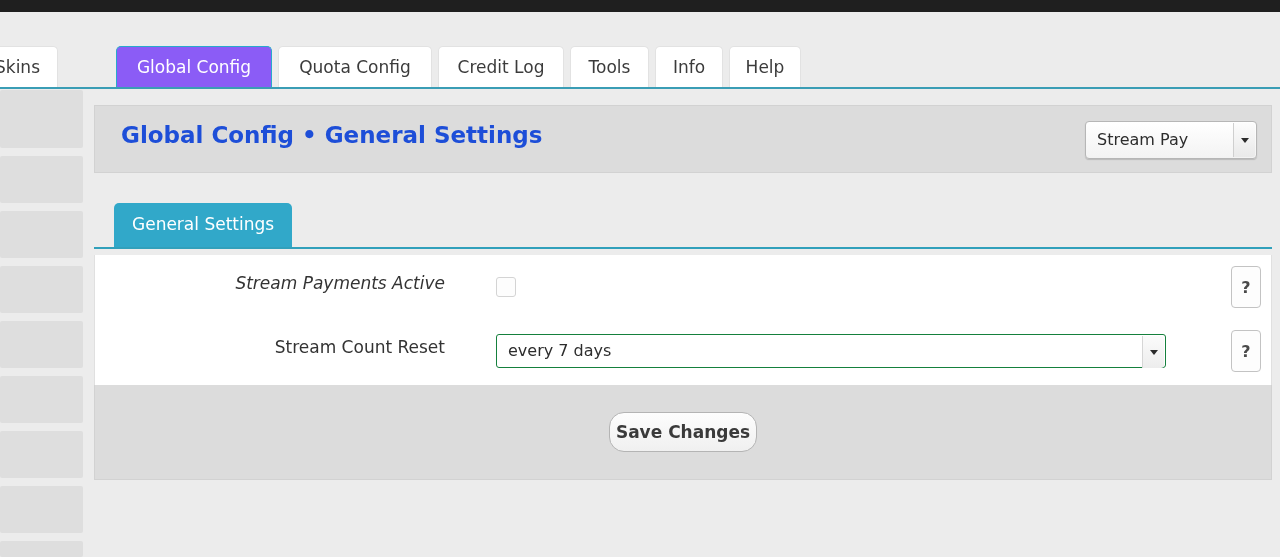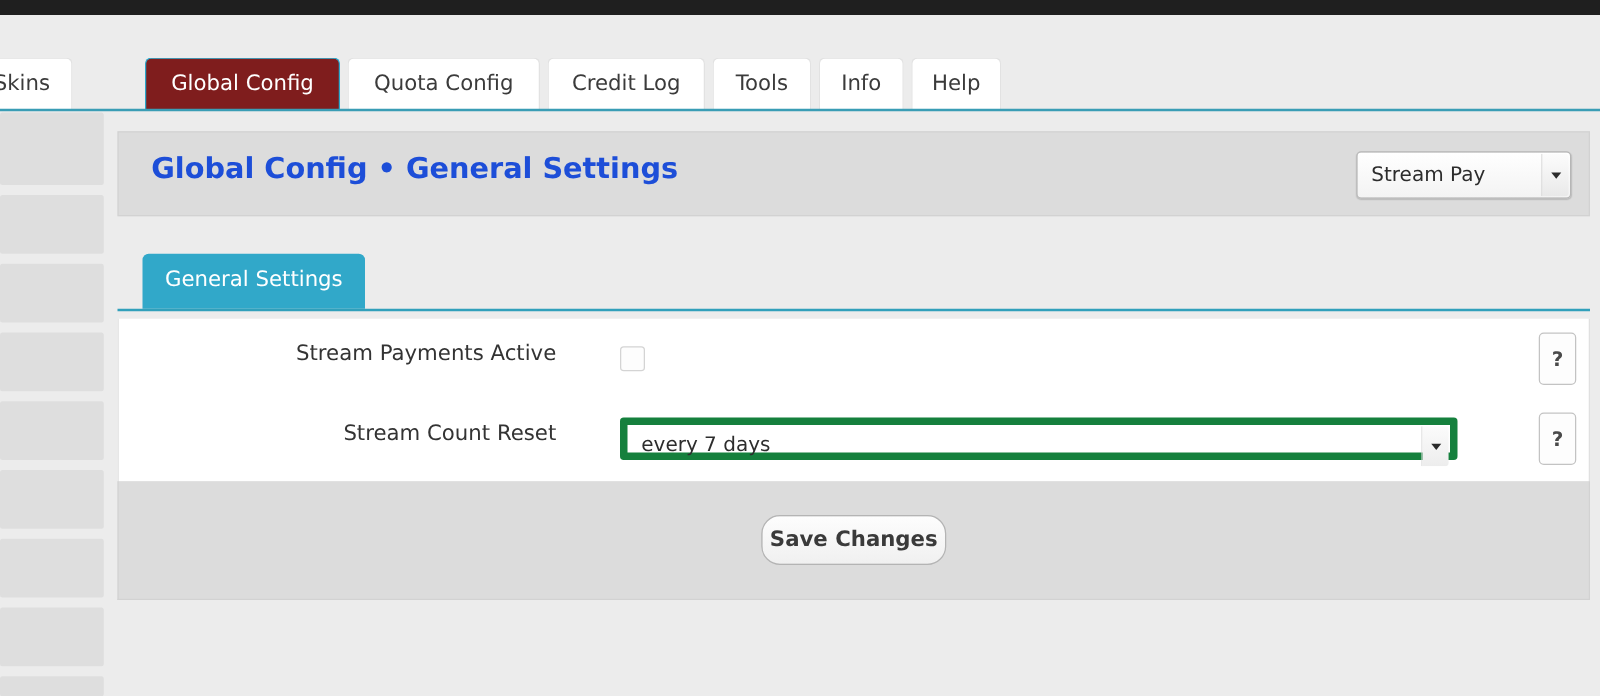--- a/index.html
+++ b/index.html
@@ -71,21 +71,21 @@
     border-bottom: none;
     border-radius: 5px 5px 0 0;
     padding: 0 15px;
     font-size: 17px;
     color: #3b3b3b;
     white-space: nowrap;
     cursor: pointer;
     text-align: center;
   }
   .tab.active {
-    background: #7f1d1d;
+    background: #8b5cf6;
     border-color: #29a8cc;
     color: #ffffff;
   }
   .tab.cut {
     border-left: none;
     border-radius: 0 5px 0 0;
   }
   .tabstrip-underline {
     position: absolute;
     left: 0;
@@ -228,21 +228,21 @@
     border-radius: 3px;
     cursor: pointer;
   }
 
   
   .wide-select {
     position: absolute;
     width: 670px;
     height: 34px;
     background: #ffffff;
-    border: 6px solid #15803d;
+    border: 1px solid #15803d;
     border-radius: 3px;
     cursor: pointer;
   }
   .wide-select .sel-label {
     position: absolute;
     left: 11px;
     top: 6px;
     font-size: 16px;
     color: #2d2d2d;
     white-space: nowrap;
@@ -340,21 +340,21 @@
   </div>
 </div>
 
 <div class="subtabstrip">
   <div class="subtab">General Settings</div>
 </div>
 <div class="subtab-underline"></div>
 
 <div class="form-panel" id="form-panel">
     <div class="form-row" style="top: 0px;">
-      <div class="form-label" style="left: 60px;">Stream Payments Active</div>
+      <div class="form-label" style="left: 60px; font-style: italic;">Stream Payments Active</div>
       <div class="checkbox" style="left: 401px; top: 22px;"></div>
       <div class="help-btn" style="right: 12px; top: 11px;">?</div>
     </div>
     <div class="form-row" style="top: 64px;">
       <div class="form-label" style="left: 60px;">Stream Count Reset</div>
       <div class="wide-select" style="left: 401px; top: 15px;">
         <span class="sel-label">every 7 days</span>
         <span class="sel-arrowbox">
           <span class="caret"></span>
         </span>

